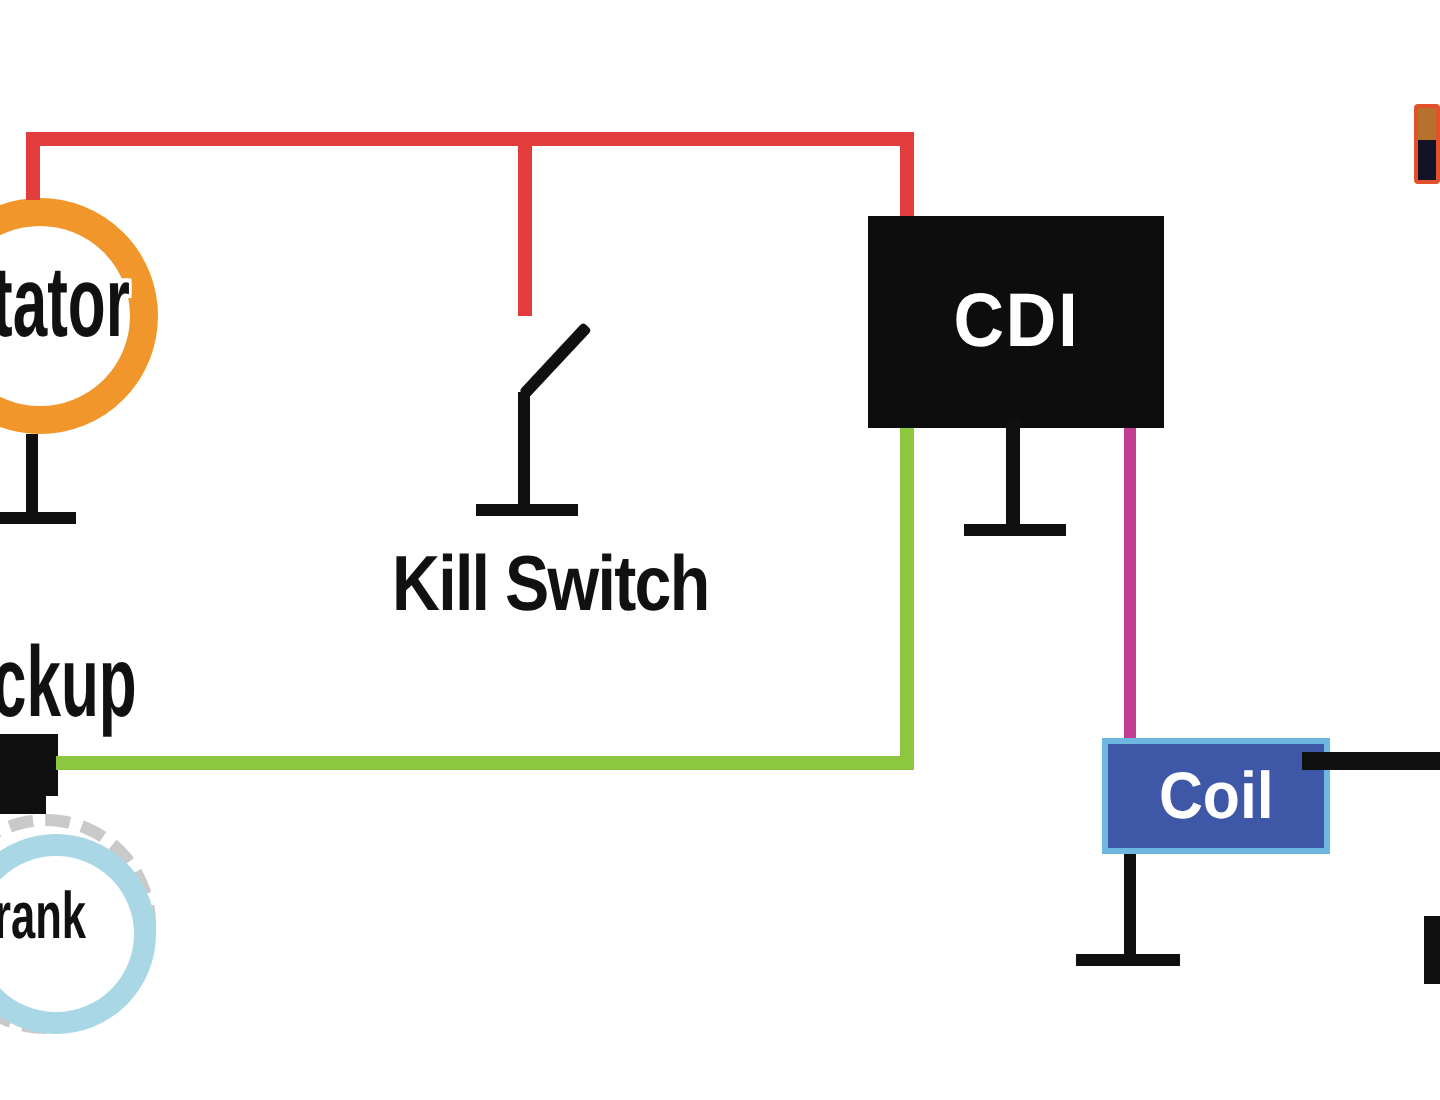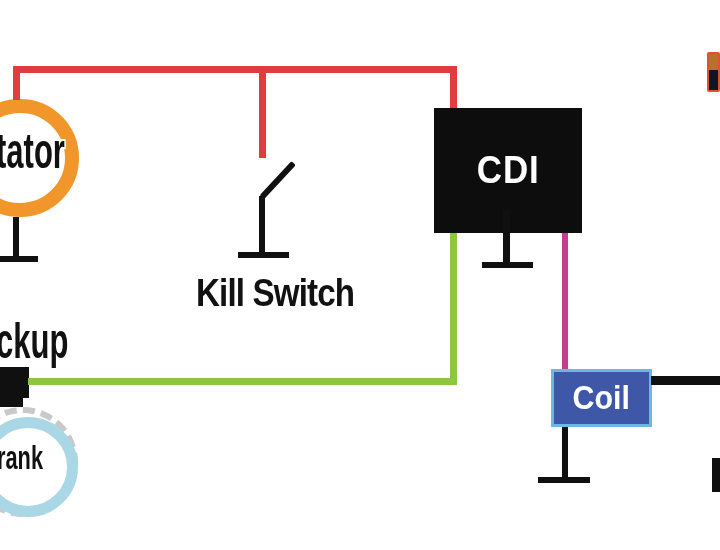--- a/index.html
+++ b/index.html
@@ -26,27 +26,27 @@
   .stator-ring{left:-39px;top:99px;width:118px;height:118px;border:14px solid var(--stator-ring);
     border-radius:50%;box-sizing:border-box;background:transparent;}
   .stator-ground-stem{left:13px;top:217px;width:6px;height:40px;}
   .stator-ground-bar{left:-8px;top:256px;width:46px;height:6px;}
   
   .kill-lever{left:261px;top:193px;width:47px;height:6px;background:var(--wire-black);
     transform:rotate(-47deg);transform-origin:2px 3px;border-radius:2px;}
   .kill-stem{left:259px;top:196px;width:6px;height:58px;}
   .kill-ground-bar{left:238px;top:252px;width:51px;height:6px;}
   
-  .cdi-box{left:434px;top:108px;width:148px;height:125px;background:var(--cdi-fill);
+  .cdi-box{left:434px;top:108px;width:148px;height:106px;background:var(--cdi-fill);
     color:var(--cdi-text);display:flex;align-items:center;justify-content:center;font-size:38px;}
   .cdi-box span{transform:scaleX(.92);letter-spacing:1px;}
   .cdi-ground-stem{left:503px;top:210px;width:7px;height:53px;}
   .cdi-ground-bar{left:482px;top:262px;width:51px;height:6px;}
   
-  .coil-box{left:551px;top:369px;width:101px;height:58px;background:var(--coil-fill);
+  .coil-box{left:551px;top:369px;width:114px;height:58px;background:var(--coil-fill);
     border:3px solid var(--coil-border);box-sizing:border-box;color:var(--coil-text);
     display:flex;align-items:center;justify-content:center;font-size:33px;}
   .coil-box span{transform:scaleX(.92);}
   .coil-wire{left:651px;top:376px;width:69px;height:9px;}
   .coil-ground-stem{left:562px;top:427px;width:6px;height:51px;}
   .coil-ground-bar{left:538px;top:477px;width:52px;height:6px;}
   
   .pickup-box{left:0;top:367px;width:29px;height:31px;background:var(--wire-black);}
   .pickup-step{left:0;top:397px;width:23px;height:10px;background:var(--wire-black);}
   .gear-ring{left:-32px;top:407px;width:98px;height:98px;border:6px dashed var(--gear-outline);

